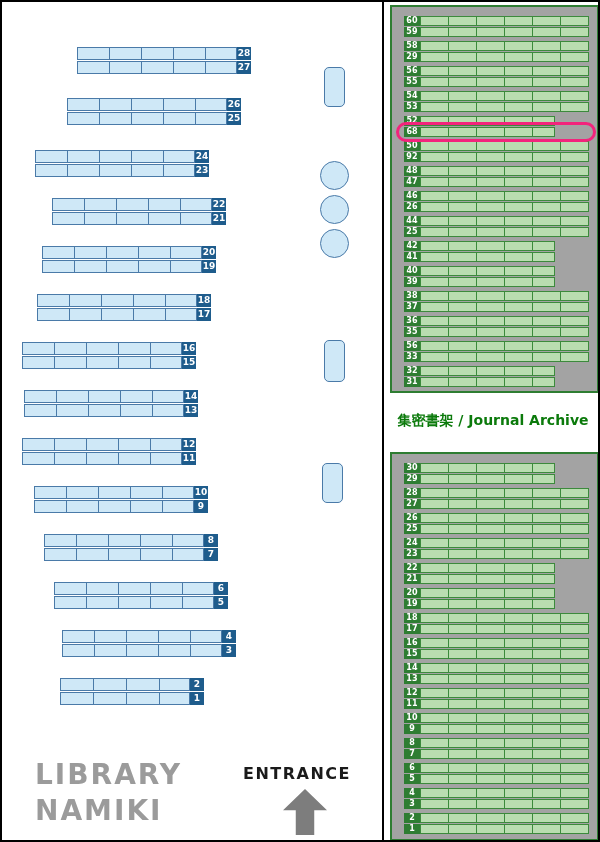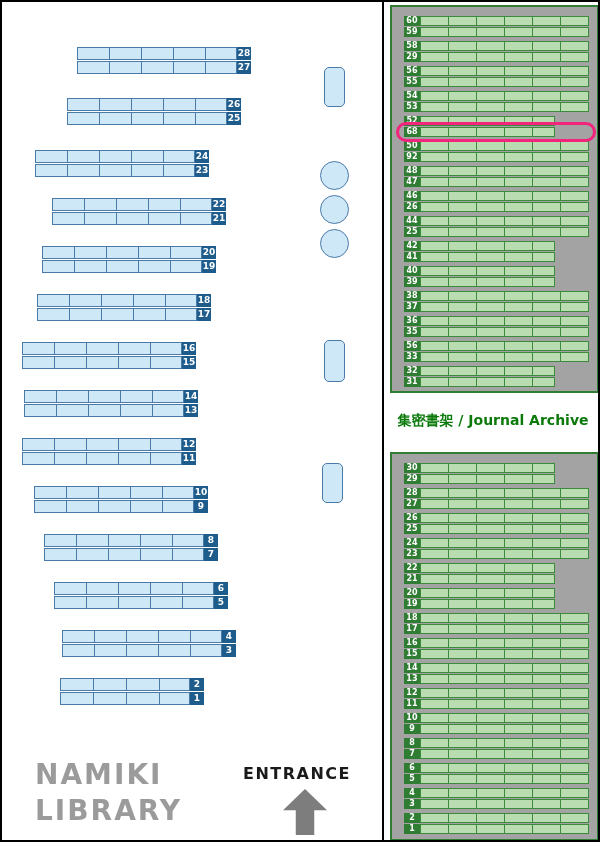--- a/index.html
+++ b/index.html
@@ -67,22 +67,22 @@
     pointer-events:none; }
 </style>
 </head>
 <body>
 
 <div class="page">
 
   <div class="left-room">
 
     <div class="map-title">
+      <span class="tline">LIBRARY</span>
       <span class="tline">NAMIKI</span>
-      <span class="tline">LIBRARY</span>
     </div>
     <div class="entrance-label">ENTRANCE</div>
     <div class="entrance-arrow"></div>
   <div class="shelf-pair" style="left: 75px; top: 45px;">
         <div class="shelf-row">
           <div class="shelf-bar" style="width: 160px; background-size: 32px 100%;"></div>
           <div class="shelf-badge">28</div>
         </div>
         <div class="shelf-row">
           <div class="shelf-bar" style="width: 160px; background-size: 32px 100%;"></div>

